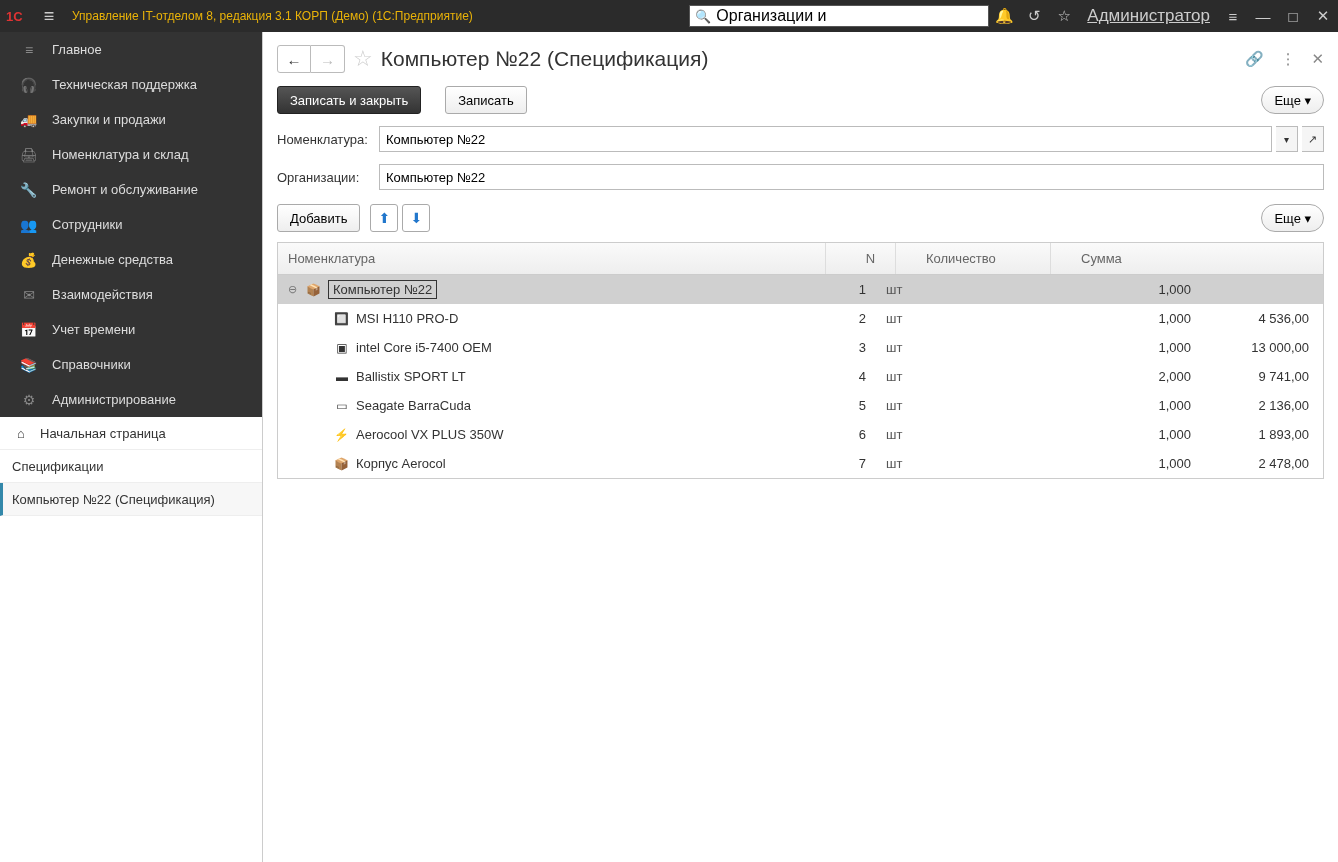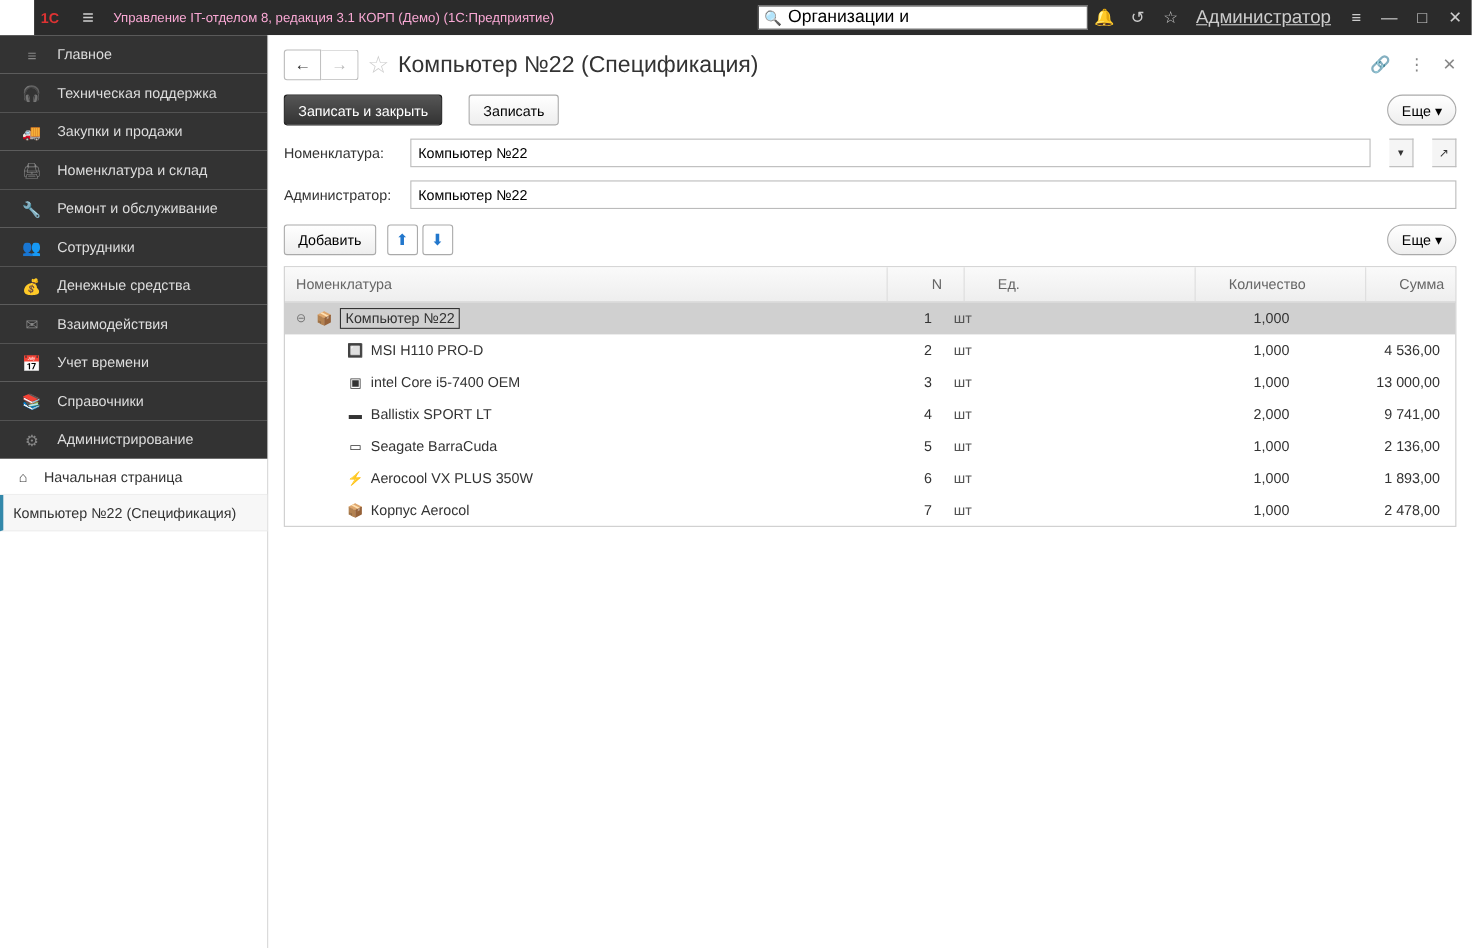--- a/index.html
+++ b/index.html
@@ -1,20 +1,20 @@
 <!DOCTYPE html>
 <html><head>
 <meta charset="utf-8">
 <style>
 *{box-sizing:border-box;margin:0;padding:0;font-family:Arial,sans-serif;}
 body{width:1338px;height:862px;background:#fff;overflow:hidden;font-size:13px;color:#333;}
-.titlebar{height:32px;background:#2b2b2b;display:flex;align-items:center;color:#ccc;margin-left:31px;}
+.titlebar{height:32px;background:#2b2b2b;display:flex;align-items:center;color:#ccc;}
 .titlebar .logo{width:34px;height:100%;display:flex;align-items:center;justify-content:center;}
 .titlebar .menu-icon{width:30px;text-align:center;font-size:18px;cursor:pointer;}
-.titlebar .title{flex:0 0 auto;padding-left:8px;color:#f9a8d4;font-size:12px;}
+.titlebar .title{flex:0 0 auto;padding-left:8px;color:#eab308;font-size:12px;}
 .titlebar .search{margin-left:auto;display:flex;align-items:center;background:#fff;height:22px;width:300px;border:1px solid #555;}
 .titlebar .search .si{width:26px;text-align:center;color:#666;}
 .titlebar .search input{border:none;outline:none;flex:1;font-size:16px;background:transparent;}
 .titlebar .tool{width:30px;text-align:center;font-size:15px;cursor:pointer;}
 .titlebar .user{padding:0 8px;font-size:17px;text-decoration:underline;}
 .main{display:flex;height:830px;}
 .sidebar{width:263px;background:#fff;border-right:1px solid #ccc;}
 .nav-item{height:35px;display:flex;align-items:center;padding-left:20px;gap:14px;color:#ddd;background:#333;cursor:pointer;font-size:13px;}
 .nav-item .ic{width:18px;text-align:center;font-size:14px;color:#888;}
 .sub-item{height:33px;display:flex;align-items:center;padding-left:12px;gap:10px;cursor:pointer;font-size:13px;color:#333;border-bottom:1px solid #eee;}
@@ -27,21 +27,21 @@
 .nav-btn.l{border-radius:3px 0 0 3px;}
 .nav-btn.r{border-radius:0 3px 3px 0;border-left:none;color:#bbb;}
 .star{color:#ccc;font-size:22px;cursor:pointer;}
 .doc-title{font-size:21px;color:#333;}
 .hdr-tools{margin-left:auto;display:flex;gap:16px;color:#888;font-size:15px;}
 .hdr-tools span{cursor:pointer;}
 .cmd-row{display:flex;align-items:center;gap:24px;margin-top:10px;}
 .btn{height:28px;padding:0 12px;border:1px solid #aaa;background:linear-gradient(#fff,#eee);border-radius:3px;cursor:pointer;font-size:13px;}
 .btn.primary{background:linear-gradient(#555,#333);color:#fff;border-color:#222;}
 .btn.more{margin-left:auto;border-radius:14px;}
-.field-row{display:flex;align-items:center;margin-top:12px;gap:17px;}
+.field-row{display:flex;align-items:center;margin-top:12px;gap:4px;}
 .field-row .lbl{width:98px;font-size:13px;color:#333;}
 .field-row .inp{flex:1;height:26px;border:1px solid #bbb;padding:0 6px;font-size:13px;outline:none;}
 .field-row .dd{width:22px;height:26px;border:1px solid #bbb;border-left:none;background:#f5f5f5;cursor:pointer;display:flex;align-items:center;justify-content:center;font-size:10px;}
 .field-row .ext{width:22px;height:26px;border:1px solid #bbb;border-left:none;background:#f5f5f5;cursor:pointer;display:flex;align-items:center;justify-content:center;font-size:11px;}
 .tool-row{display:flex;align-items:center;gap:10px;margin-top:14px;}
 .arrow-btn{width:28px;height:28px;border:1px solid #aaa;background:#fff;border-radius:3px;cursor:pointer;display:flex;align-items:center;justify-content:center;font-size:14px;}
 .arrow-btn.up{color:#27c;}
 .arrow-btn.down{color:#27c;}
 .table{margin-top:10px;border:1px solid #ccc;}
 .thead{display:flex;background:linear-gradient(#fafafa,#eee);height:32px;align-items:flex-end;color:#666;font-size:13px;border-bottom:1px solid #ccc;gap:20px;}
@@ -135,20 +135,23 @@
         </div>
         <div class="nav-item">
           <span class="ic">⚙</span>
           <span>Администрирование</span>
         </div>
       </div>
     <div class="sub-item home">
       <span class="ic">⌂</span>
       <span>Начальная страница</span>
     </div>
+    <div class="sub-item">
+      <span>Спецификации</span>
+    </div>
     <div class="sub-item active">
       <span>Компьютер №22 (Спецификация)</span>
     </div>
   </div>
 
   <div class="content">
     <div class="doc-header">
       <div class="navbtn-grp">
         <div class="nav-btn l">←</div>
         <div class="nav-btn r">→</div>
@@ -169,38 +172,37 @@
     </div>
 
     <div class="field-row">
       <span class="lbl">Номенклатура:</span>
       <input class="inp" value="Компьютер №22" style="">
       <div class="dd">▾</div>
       <div class="ext">↗</div>
     </div>
 
     <div class="field-row">
-      <span class="lbl">Администратор:</span>
+      <span class="lbl">Организации:</span>
       <input class="inp" value="Компьютер №22" style="">
     </div>
 
     <div class="tool-row">
       <button class="btn">Добавить</button>
       <div style="display:flex;gap:4px;">
         <div class="arrow-btn up">⬆</div>
         <div class="arrow-btn down">⬇</div>
       </div>
       <button class="btn more" style="margin-left:auto"><span>Еще </span>▾</button>
     </div>
 
     <div class="table">
       <div class="thead">
         <div class="th nom">Номенклатура</div>
         <div class="th n">N</div>
-        <div class="th ed">Ед.</div>
         <div class="th qty">Количество</div>
         <div class="th sum">Сумма</div>
       </div>
       <div id="tbody">
           <div class="trow sel">
             <div class="td nom">
               <span class="tree-toggle">⊖</span>
               <span class="row-icon">📦</span>
               <span class="sel-text">Компьютер №22</span>
             </div>

